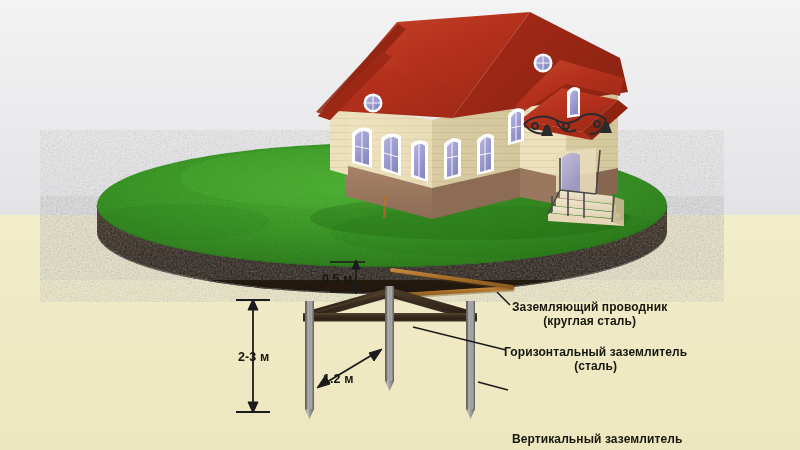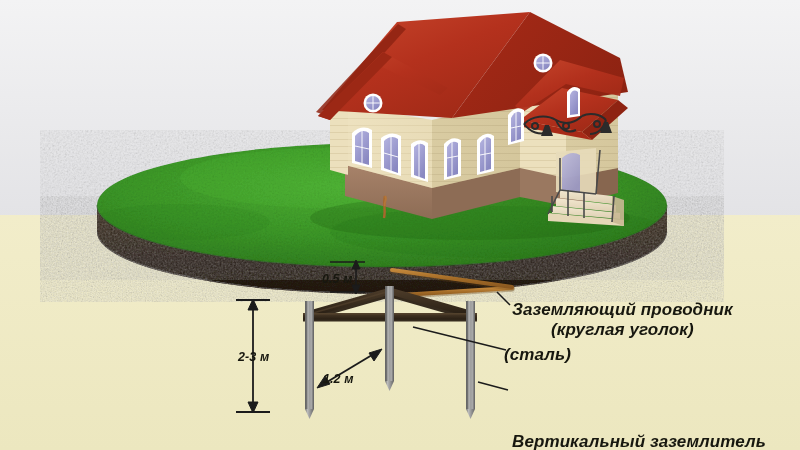--- a/index.html
+++ b/index.html
@@ -11,23 +11,22 @@
   }
   #stage { position:absolute; inset:0; width:800px; height:450px; }
   #stage svg { display:block; width:800px; height:450px; }
   .lbl {
     position:absolute;
     font-family:"Liberation Sans", sans-serif;
     font-weight:bold;
     color:#1b1b1b;
     white-space:nowrap;
     letter-spacing:0.1px;
-    font-style:italic;
   }
-  .lbl-right { font-size:17px; text-align:center; line-height:1.18; color:#17170f; }
+  .lbl-right { font-size:12px; text-align:center; line-height:1.18; color:#17170f; }
   .dim { font-size:12.5px; color:#17170f; }
   .lbl-right .l2 { display:block; }
 </style>
 </head>
 <body>
 
 <div id="stage">
 <svg viewBox="0 0 800 450" xmlns="http://www.w3.org/2000/svg">
   <defs>
     <linearGradient id="skyGrad" x1="0" y1="0" x2="0" y2="1">
@@ -369,22 +368,23 @@
 </div>
 <div class="lbl dim" style="left:238px; top:350px;text-align:center;">
   <span>2-3 м</span>
 </div>
 <div class="lbl dim" style="left:323px; top:343px;margin-top:29px;">
   <span>1.2 м</span>
 </div>
 
 <div class="lbl lbl-right" style="left:512px; top:300px;">
   <span>Заземляющий проводник</span>
-  <span class="l2">(круглая уголок)</span>
+  <span class="l2">(круглая сталь)</span>
 </div>
 
 <div class="lbl lbl-right" style="left:504px; top:345px;">
+  <span>Горизонтальный заземлитель</span>
   <span class="l2">(сталь)</span>
 </div>
 
 <div class="lbl lbl-right" style="left:512px; top:388px;margin-top:44px;">
   <span>Вертикальный заземлитель</span>
 </div>
 
 </body></html>

